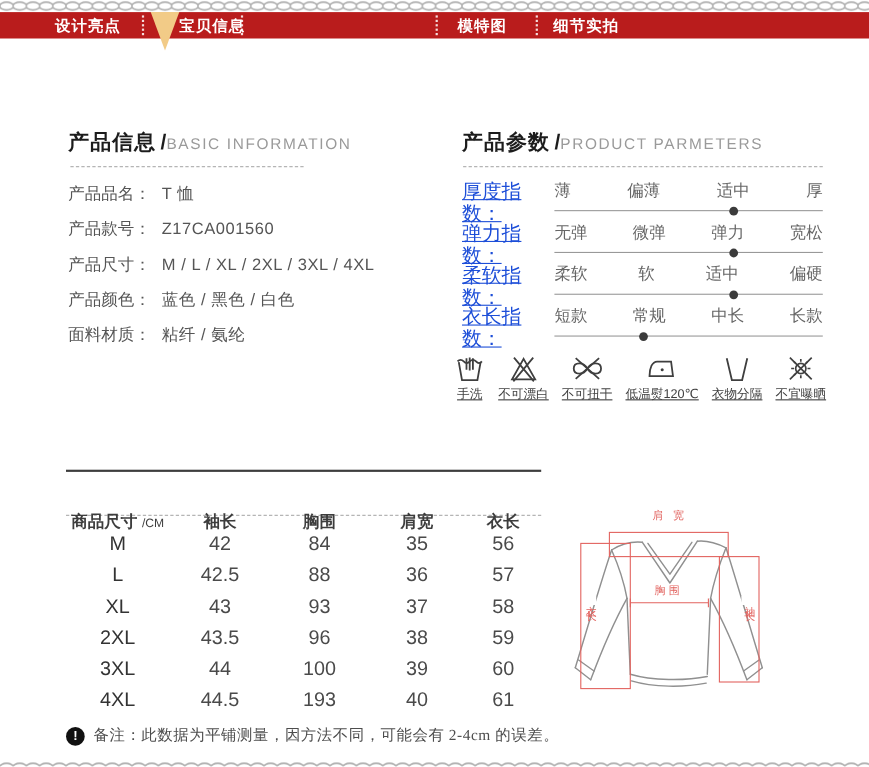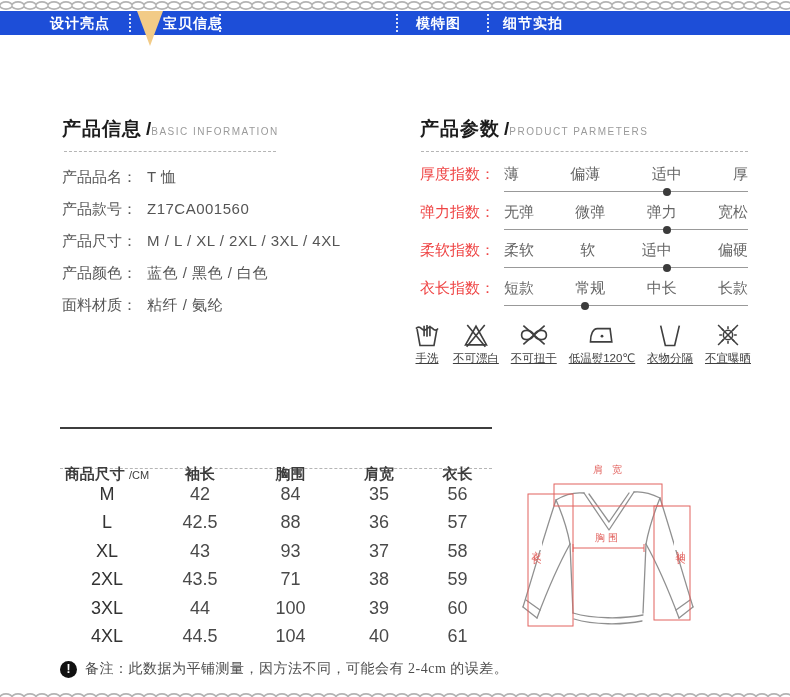--- a/index.html
+++ b/index.html
@@ -5,45 +5,45 @@
   * { margin:0; padding:0; box-sizing:border-box; }
   html,body { background:#fff; }
   body { font-family:"Liberation Sans","DejaVu Sans",sans-serif; }
   .page { position:relative; width:790px; height:697px; background:#fff; overflow:hidden; }
 
   
   .chain-top { position:absolute; left:0; top:0; }
   .chain-bottom { position:absolute; left:0; bottom:0; }
 
   
-  .tabbar { position:absolute; left:0; top:11px; width:790px; height:24px; background:#1d4ed8; }
+  .tabbar { position:absolute; left:0; top:11px; width:790px; height:24px; background:#b91c1c; }
   .tab { position:absolute; top:0; height:24px; line-height:24px; color:#fff; font-size:14px;
          font-weight:bold; letter-spacing:1px; white-space:nowrap; cursor:pointer; }
   .tab-div { position:absolute; top:3px; height:18px; width:0; border-left:2px dotted rgba(255,255,255,.85); }
   .pointer { position:absolute; left:137px; top:11px; width:0; height:0;
              border-left:13px solid transparent; border-right:13px solid transparent;
              border-top:35px solid #f2cb87; }
 
   
   .sec-head { position:absolute; top:116px; }
   .sec-title { font-size:19px; font-weight:bold; color:#1c1c1c; letter-spacing:1px; }
   .sec-slash { font-size:19px; font-weight:bold; color:#1c1c1c; margin-left:4px; }
-  .sec-sub { font-size:10px; color:#9a9a9a; letter-spacing:1.5px; }
+  .sec-sub { font-size:14px; color:#9a9a9a; letter-spacing:1.5px; }
   .dashline { position:absolute; border-top:1px dashed #b5b5b5; }
 
   
   .info-rows { position:absolute; left:62px; top:161px; width:330px; }
   .info-row { height:32px; line-height:32px; font-size:15px; color:#555; white-space:nowrap; }
   .info-label { color:#555; margin-right:10px; }
   .info-value { color:#555; letter-spacing:.5px; }
 
   
   .param-rows { position:absolute; left:420px; top:164px; width:328px; }
   .param-row { display:flex; height:38px; align-items:flex-start; }
-  .plabel { width:84px; flex:none; font-size:15px; color:#ef4444; line-height:20px; }
+  .plabel { width:84px; flex:none; font-size:18px; color:#1d4ed8; line-height:20px;text-decoration:underline; }
   .popts { flex:1; position:relative; display:flex; justify-content:space-between;
            padding-bottom:8px; font-size:15px; color:#666; line-height:20px; }
   .pline { position:absolute; left:0; right:0; bottom:0; border-top:1px solid #999; }
   .param-dot { position:absolute; bottom:-3.5px; width:8px; height:8px; border-radius:50%;
                background:#3b3b3b; transform:translateX(-50%); }
 
   
   .care-row { position:absolute; left:413px; top:322px; width:338px; display:flex;
               justify-content:space-between; }
   .care-item { display:flex; flex-direction:column; align-items:center; }
@@ -242,35 +242,35 @@
       <div class="t-row">
         <span class="cell size">XL</span>
         <span class="cell">43</span>
         <span class="cell">93</span>
         <span class="cell">37</span>
         <span class="cell">58</span>
       </div>
       <div class="t-row">
         <span class="cell size">2XL</span>
         <span class="cell">43.5</span>
-        <span class="cell">71</span>
+        <span class="cell">96</span>
         <span class="cell">38</span>
         <span class="cell">59</span>
       </div>
       <div class="t-row">
         <span class="cell size">3XL</span>
         <span class="cell">44</span>
         <span class="cell">100</span>
         <span class="cell">39</span>
         <span class="cell">60</span>
       </div>
       <div class="t-row">
         <span class="cell size">4XL</span>
         <span class="cell">44.5</span>
-        <span class="cell">104</span>
+        <span class="cell">193</span>
         <span class="cell">40</span>
         <span class="cell">61</span>
       </div>
     </div>
   </div>
 
   <div class="diagram">
     <svg width="262" height="212" viewBox="0 0 262 212">
       <g fill="none" stroke="#909090" stroke-width="1.3" stroke-linecap="round" stroke-linejoin="round">
         <path d="M86 45 L111 82 L136 44"></path>

